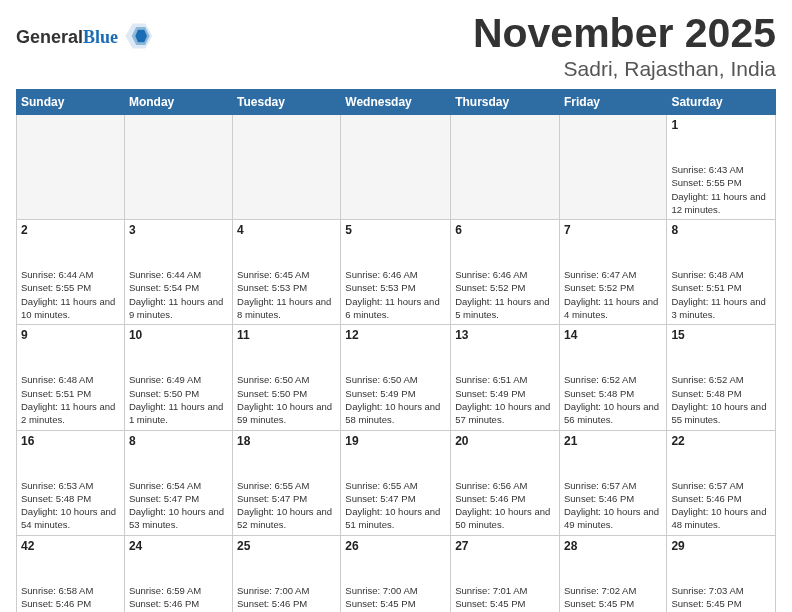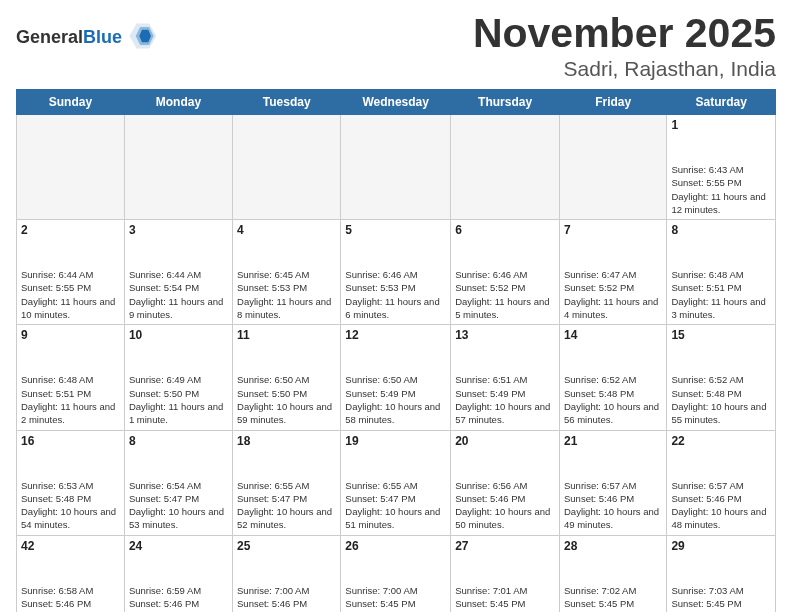--- a/index.html
+++ b/index.html
@@ -47,21 +47,21 @@
       border-collapse: collapse;
       border: 1px solid #ccc;
     }
     .calendar th {
       background-color: #2e6da4;
       color: #fff;
       font-size: 12px;
       font-weight: bold;
       padding: 5px 4px;
       border: 1px solid #2e6da4;
-      text-align: center;
+      text-align: left;
     }
     .calendar td {
       border: 1px solid #ccc;
       vertical-align: top;
       padding: 3px 4px;
       width: 113px;
       min-height: 70px;
       background: #fff;
       font-size: 10px;
       color: #333;
@@ -86,21 +86,21 @@
     }
   </style>
 </head>
 <body>
 
 <div class="page">
   <div class="header">
     <div class="logo">
       <div>
         <div style="font-size:18px;font-weight:bold;line-height:1.15;">
-          <span style="color:#333;">General</span><span style="color:#1a6db5;">Blue</span>
+          <span style="color:#333;">General</span><span style="color:#1a6db5;font-family:Liberation Serif, serif;">Blue</span>
         </div>
         <div style="font-size:10px;color:#333;letter-spacing:1px;text-transform:uppercase;margin-top:-2px;"></div>
       </div>
       <svg class="logo-icon" viewBox="0 0 40 40" xmlns="http://www.w3.org/2000/svg">
         <polygon points="14,6 28,6 36,20 28,34 14,34 6,20" fill="#1a6db5" opacity="0.15"></polygon>
         <polygon points="18,10 28,10 33,20 28,30 18,30 13,20" fill="#1a6db5" opacity="0.4"></polygon>
         <polygon points="20,13 27,13 30,20 27,27 20,27 17,20" fill="#1a6db5"></polygon>
       </svg>
     </div>
     <div class="title-block">

